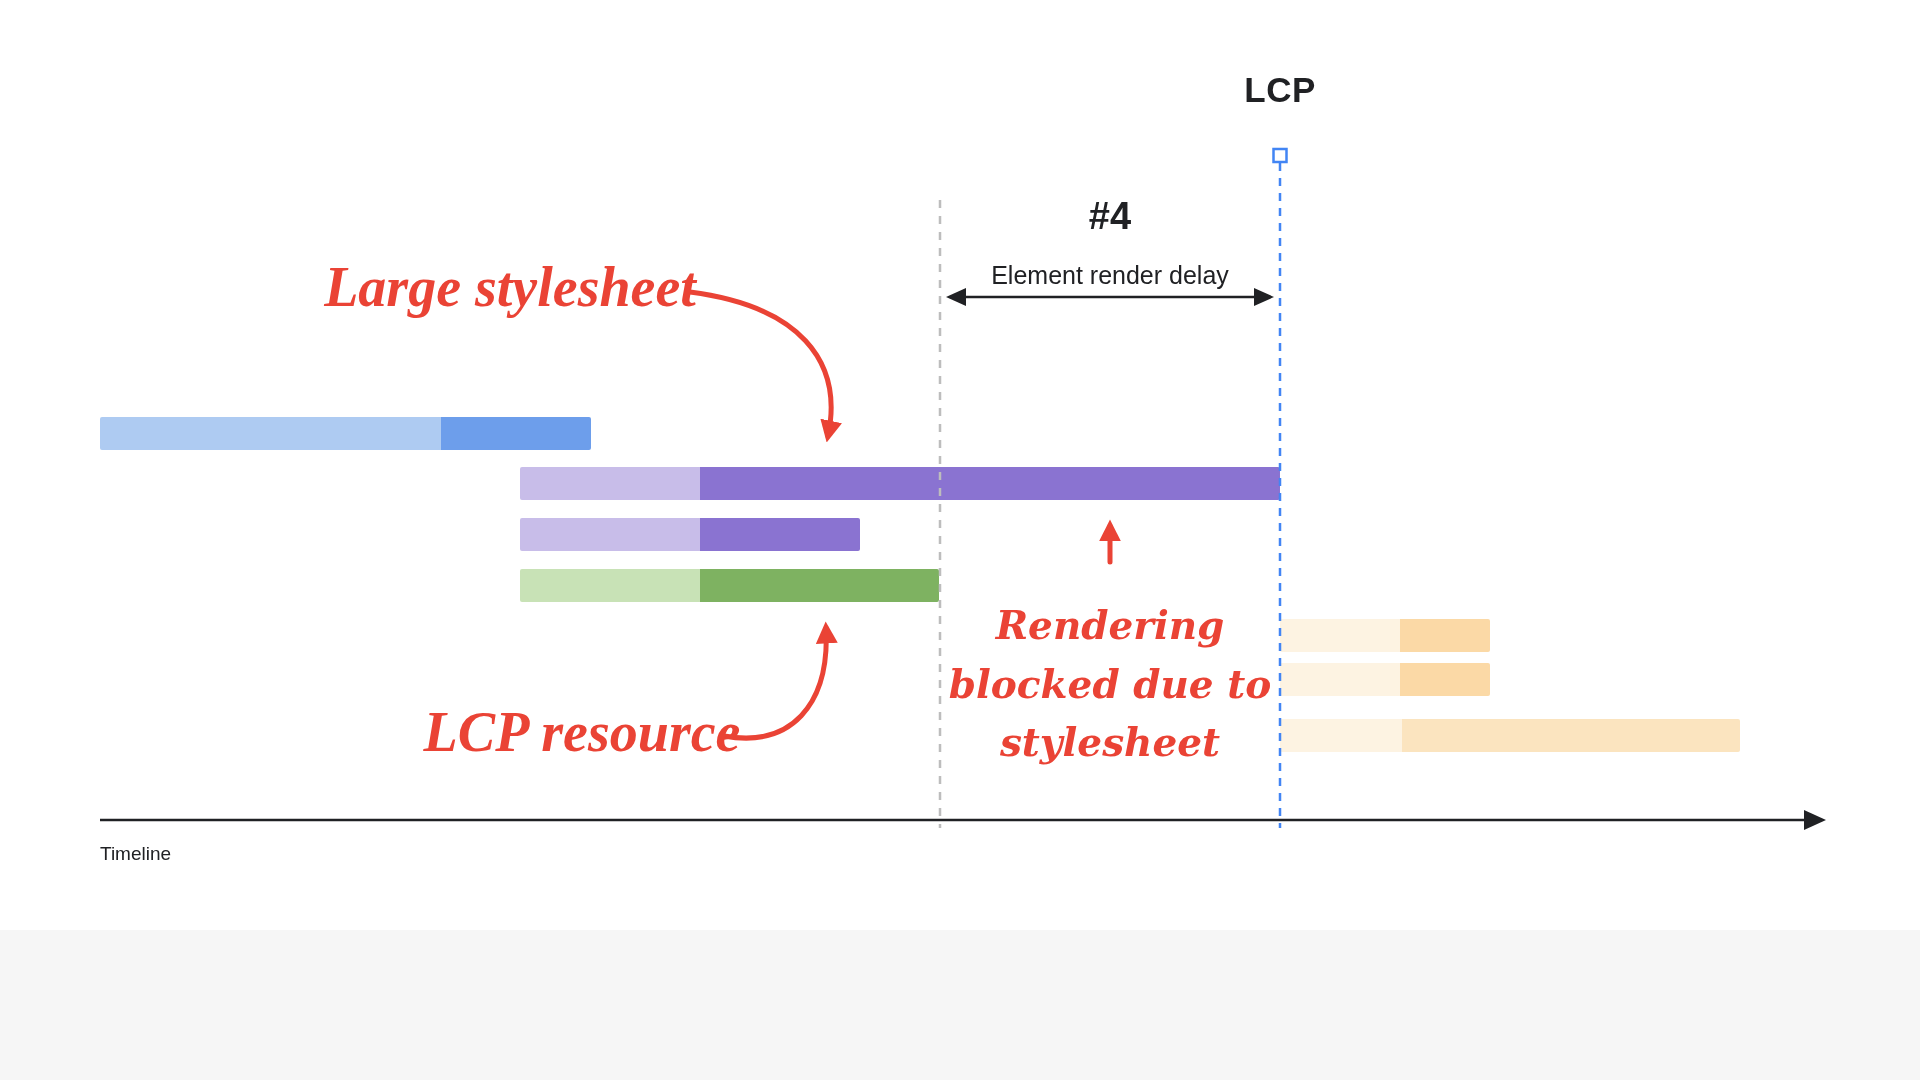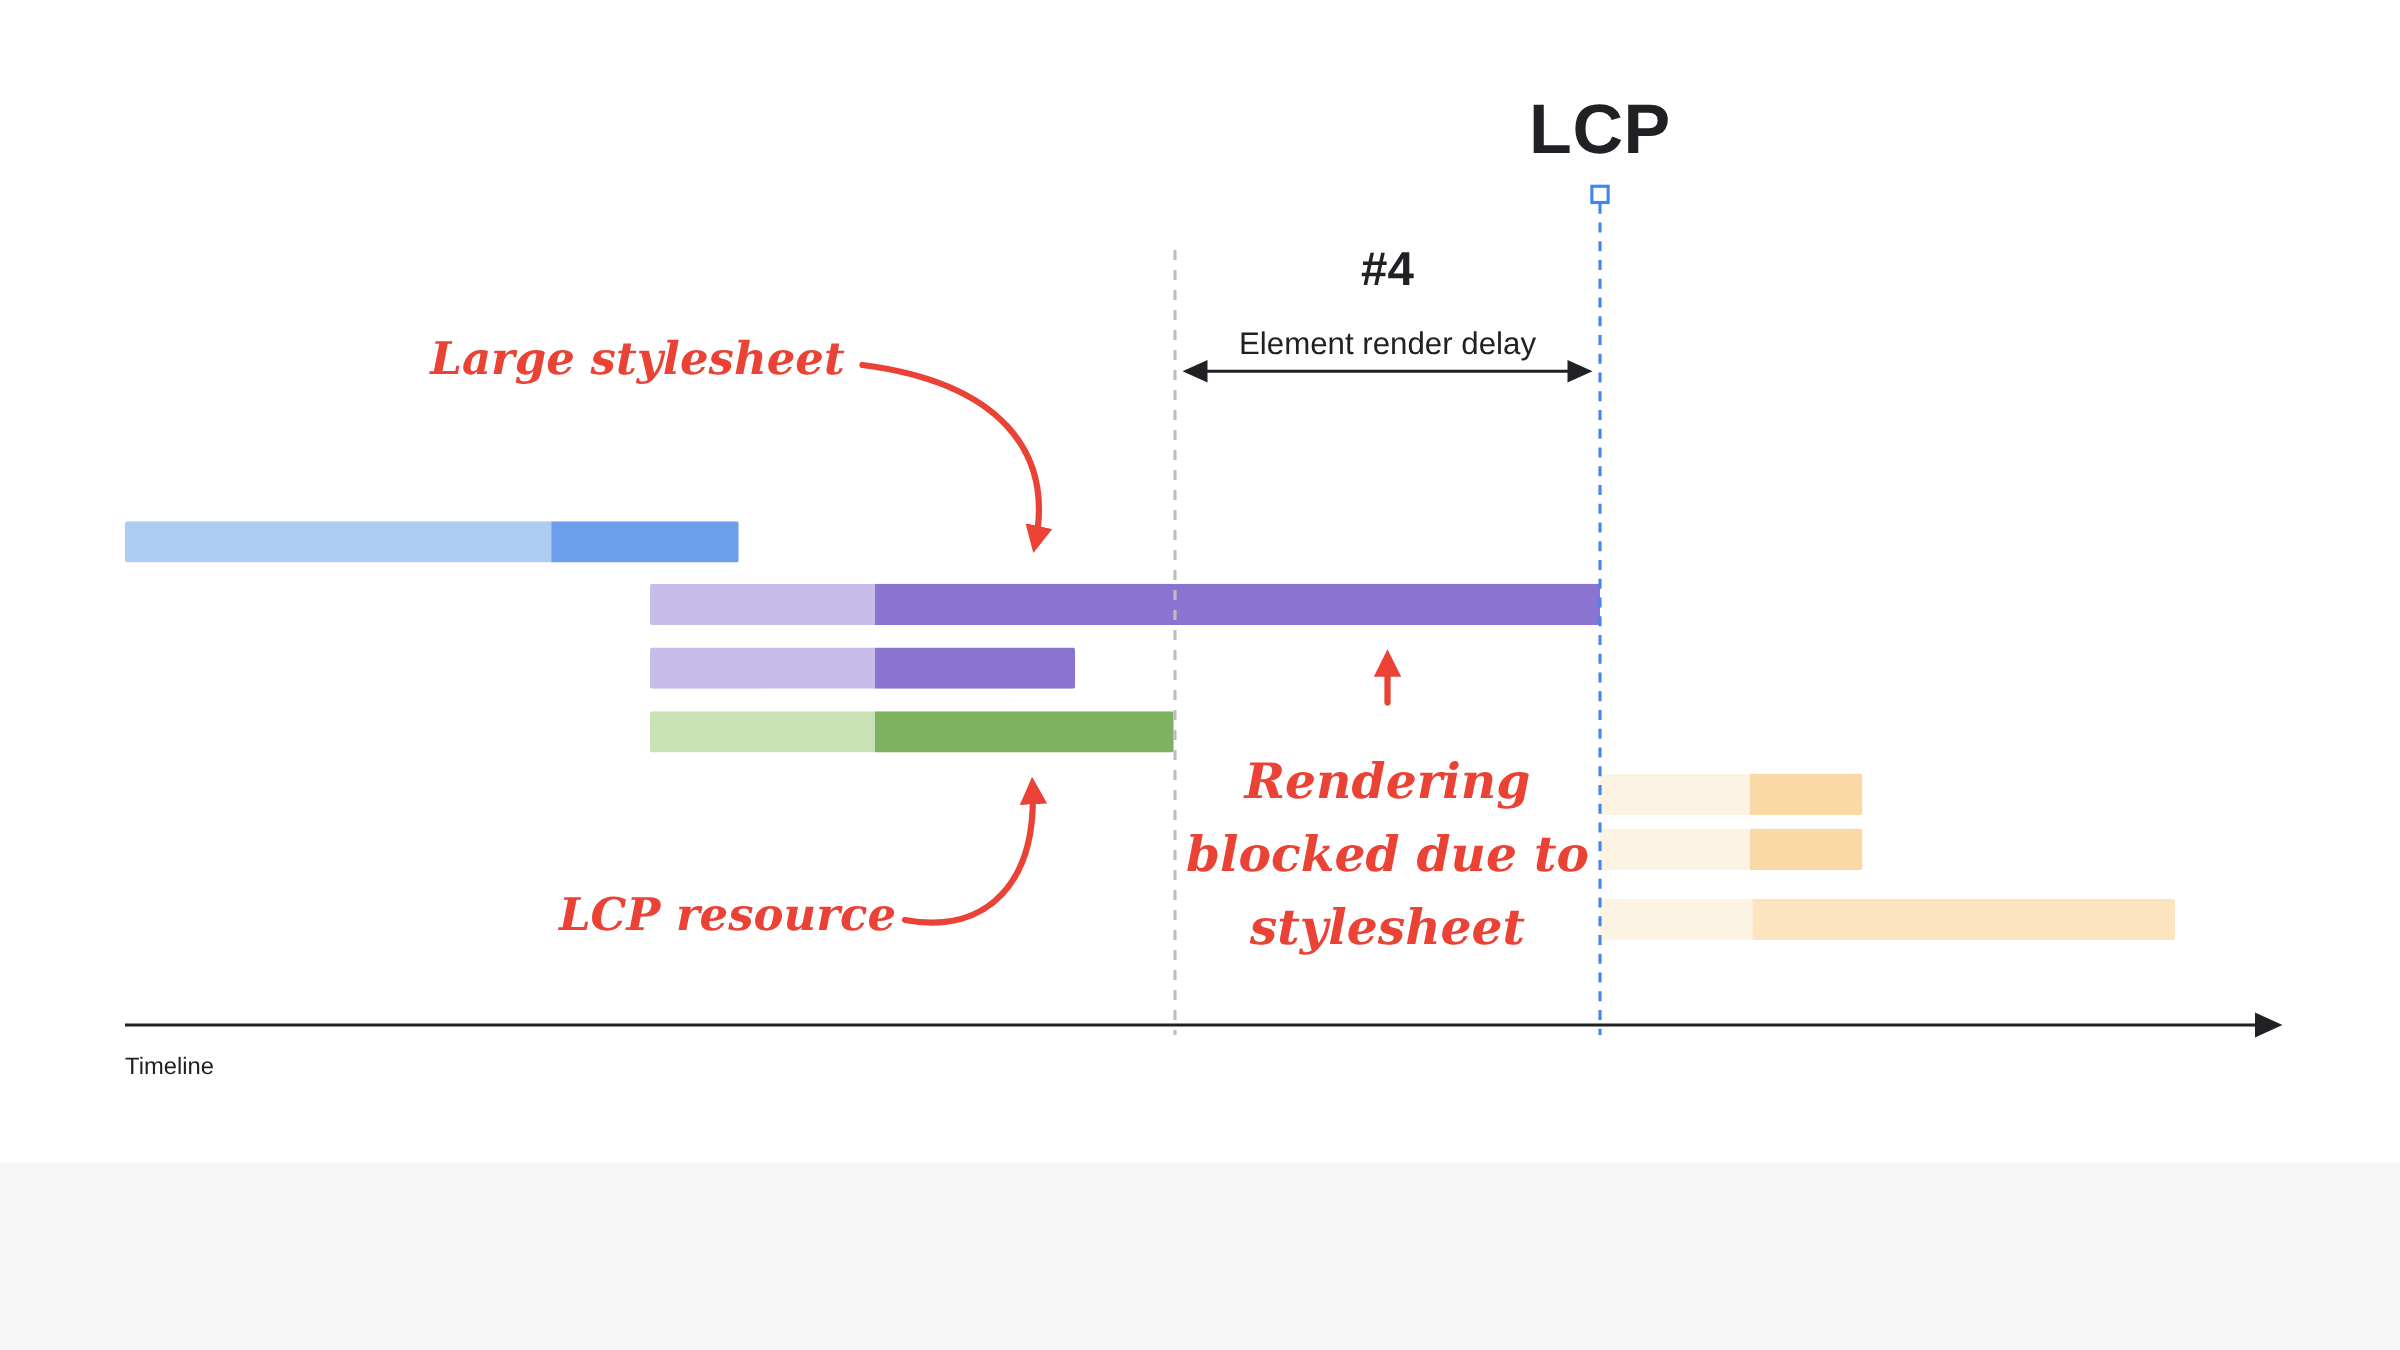--- a/index.html
+++ b/index.html
@@ -2,37 +2,37 @@
 <html style="--red: #ea4335; --lcp_blue: #4285f4; --dash_gray: #bdbdbd; --axis_black: #202124; --text: #202124; --legend_bg: #f6f6f6; --document_light: #aecbf2; --document_dark: #6d9eeb; --stylesheet_light: #c8bde9; --stylesheet_dark: #8a73d1; --image_light: #c8e2b6; --image_dark: #7eb261; --script_pale: #fdf3e2; --script_light: #fbd9a6; --script_mid: #fbe4bf;"><head>
 <meta charset="utf-8">
 <style>
   html,body{margin:0;padding:0;background:#ffffff;}
   .canvas{
     position:relative;width:1920px;height:1080px;background:#ffffff;
     font-family:"Liberation Sans",sans-serif;color:var(--text,#202124);overflow:hidden;
   }
   .abs{position:absolute;}
   .title{
-    font-size:56px;font-weight:700;letter-spacing:.5px;
+    font-size:35px;font-weight:700;letter-spacing:.5px;
     transform:translateX(-50%);white-space:nowrap;
   }
   .hash{
     font-size:38px;font-weight:700;transform:translateX(-50%);white-space:nowrap;
   }
   .delay-label{
     font-size:25px;font-weight:500;transform:translateX(-50%);white-space:nowrap;
   }
   .timeline-label{
     font-size:19px;font-weight:400;white-space:nowrap;
   }
   .hand{
     font-family:"DejaVu Serif",serif;font-style:italic;font-weight:700;
     color:var(--red,#ea4335);white-space:nowrap;
   }
-  .hand-big{font-size:36px;transform:translate(-50%,-50%);}
+  .hand-big{font-size:56px;transform:translate(-50%,-50%);font-family:Liberation Serif, serif;}
   .hand-block{
     font-size:39px;line-height:1.5;text-align:center;transform:translateX(-50%);
     white-space:normal;width:420px;
   }
   .bar{
     position:absolute;height:33px;display:flex;border-radius:2px;overflow:hidden;
   }
   .seg{height:100%;}
   .overlay{position:absolute;left:0;top:0;pointer-events:none;}
   .legend{

